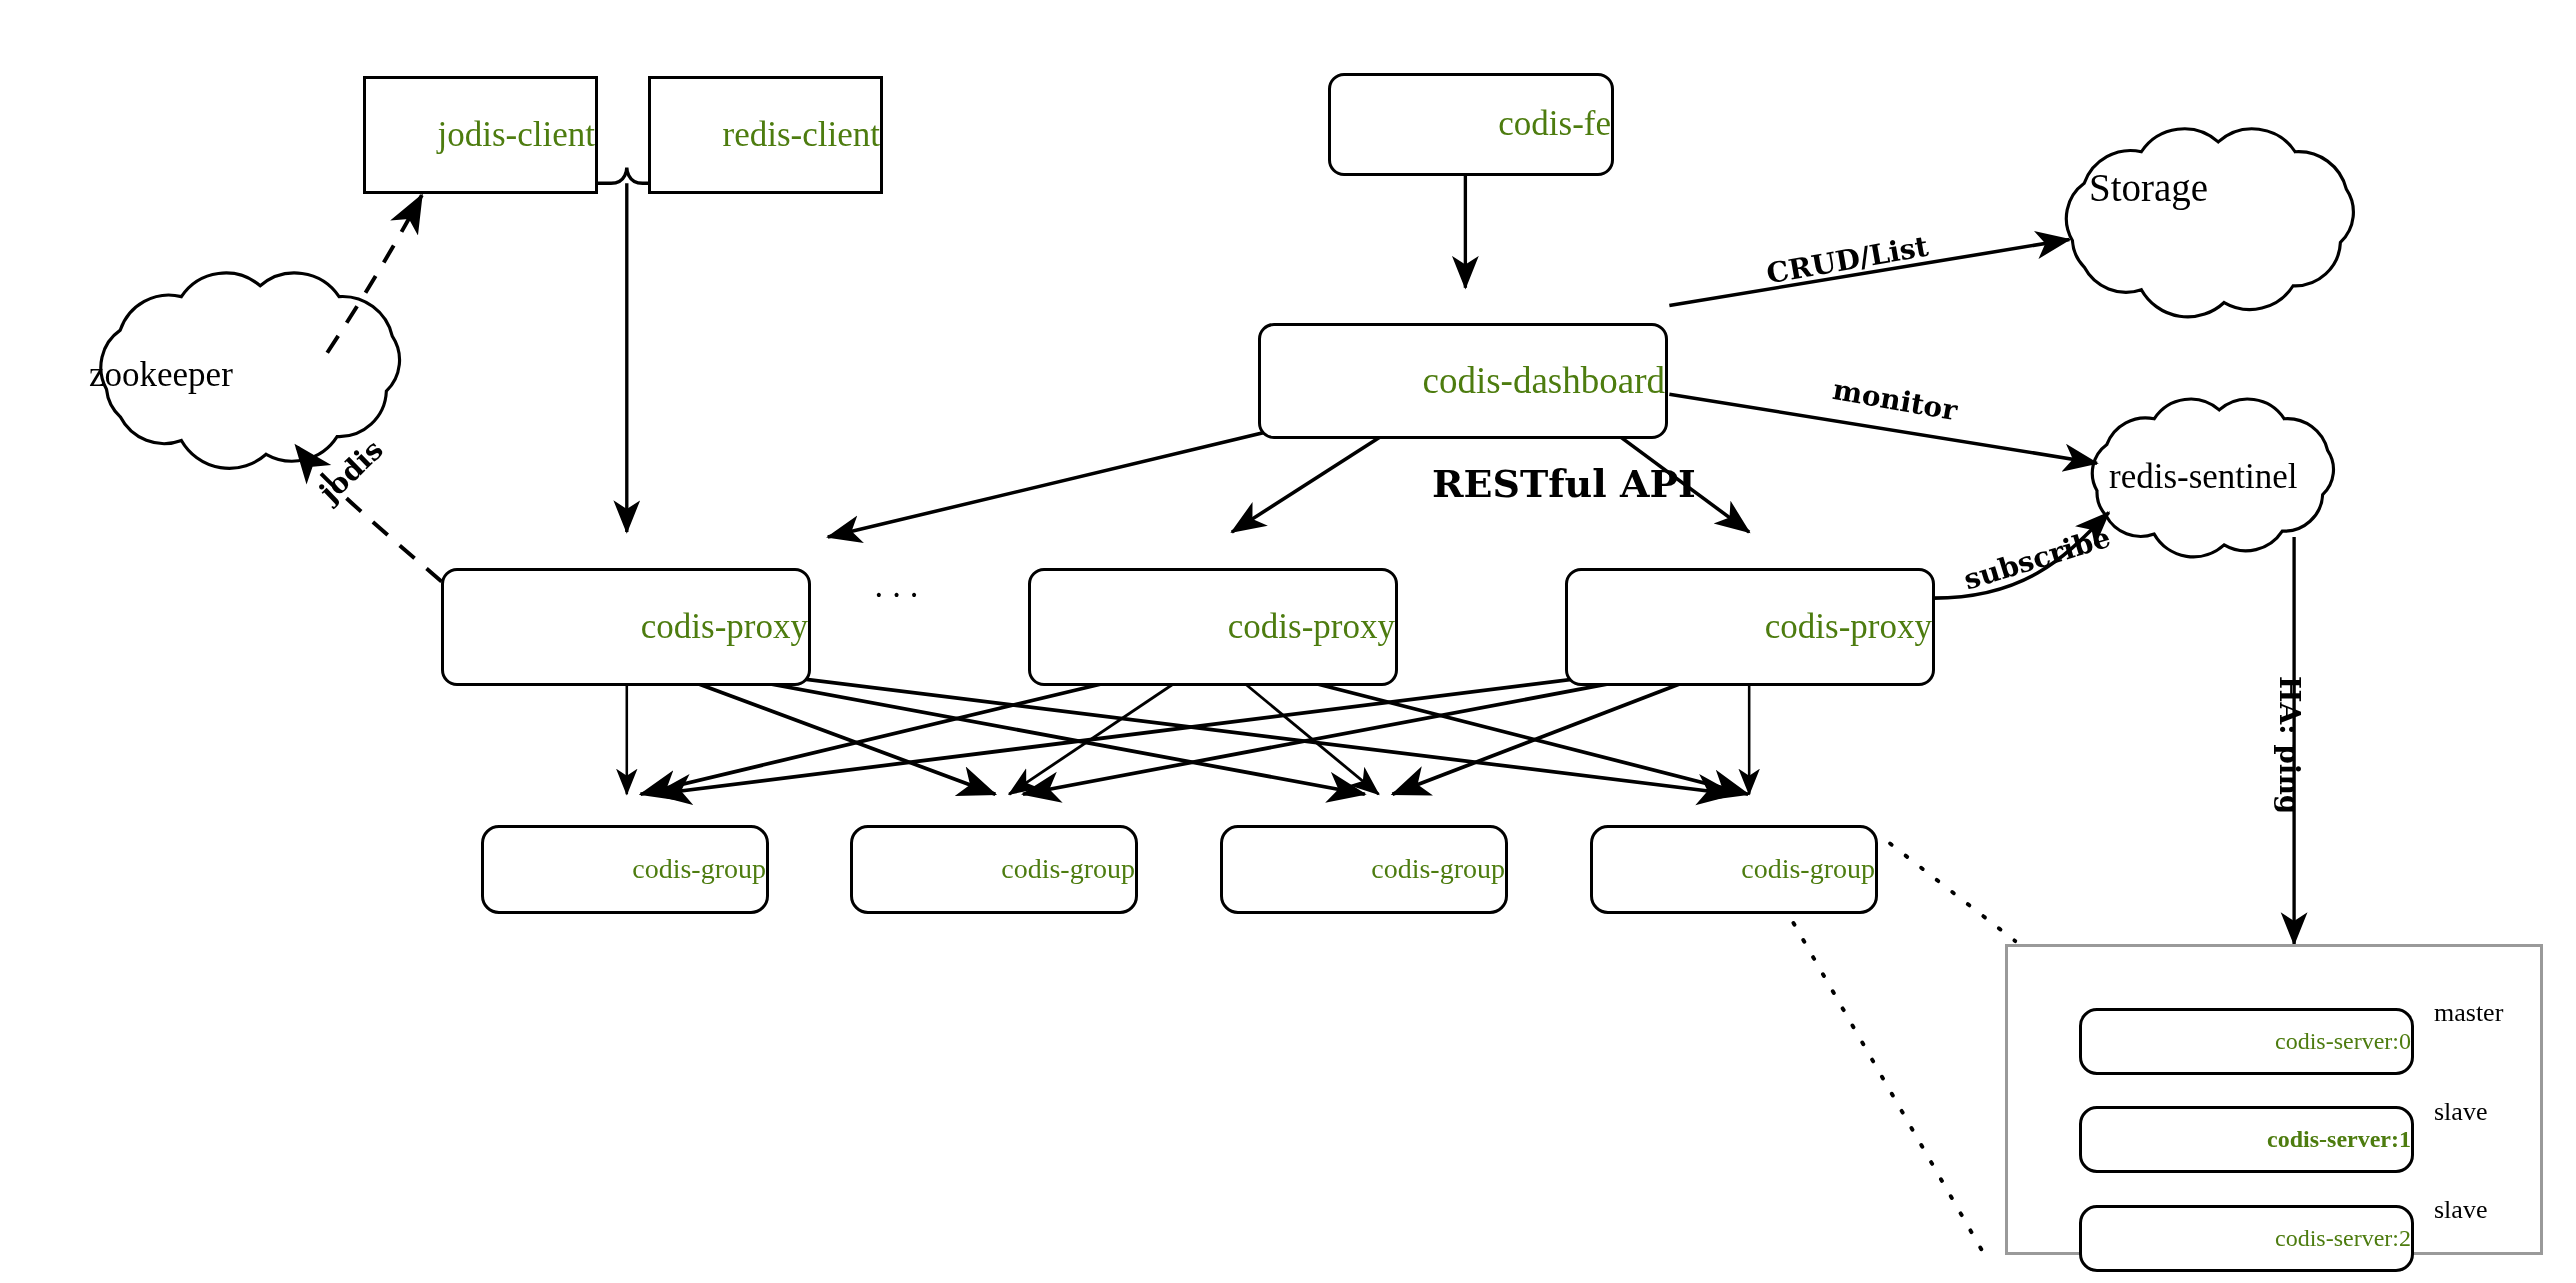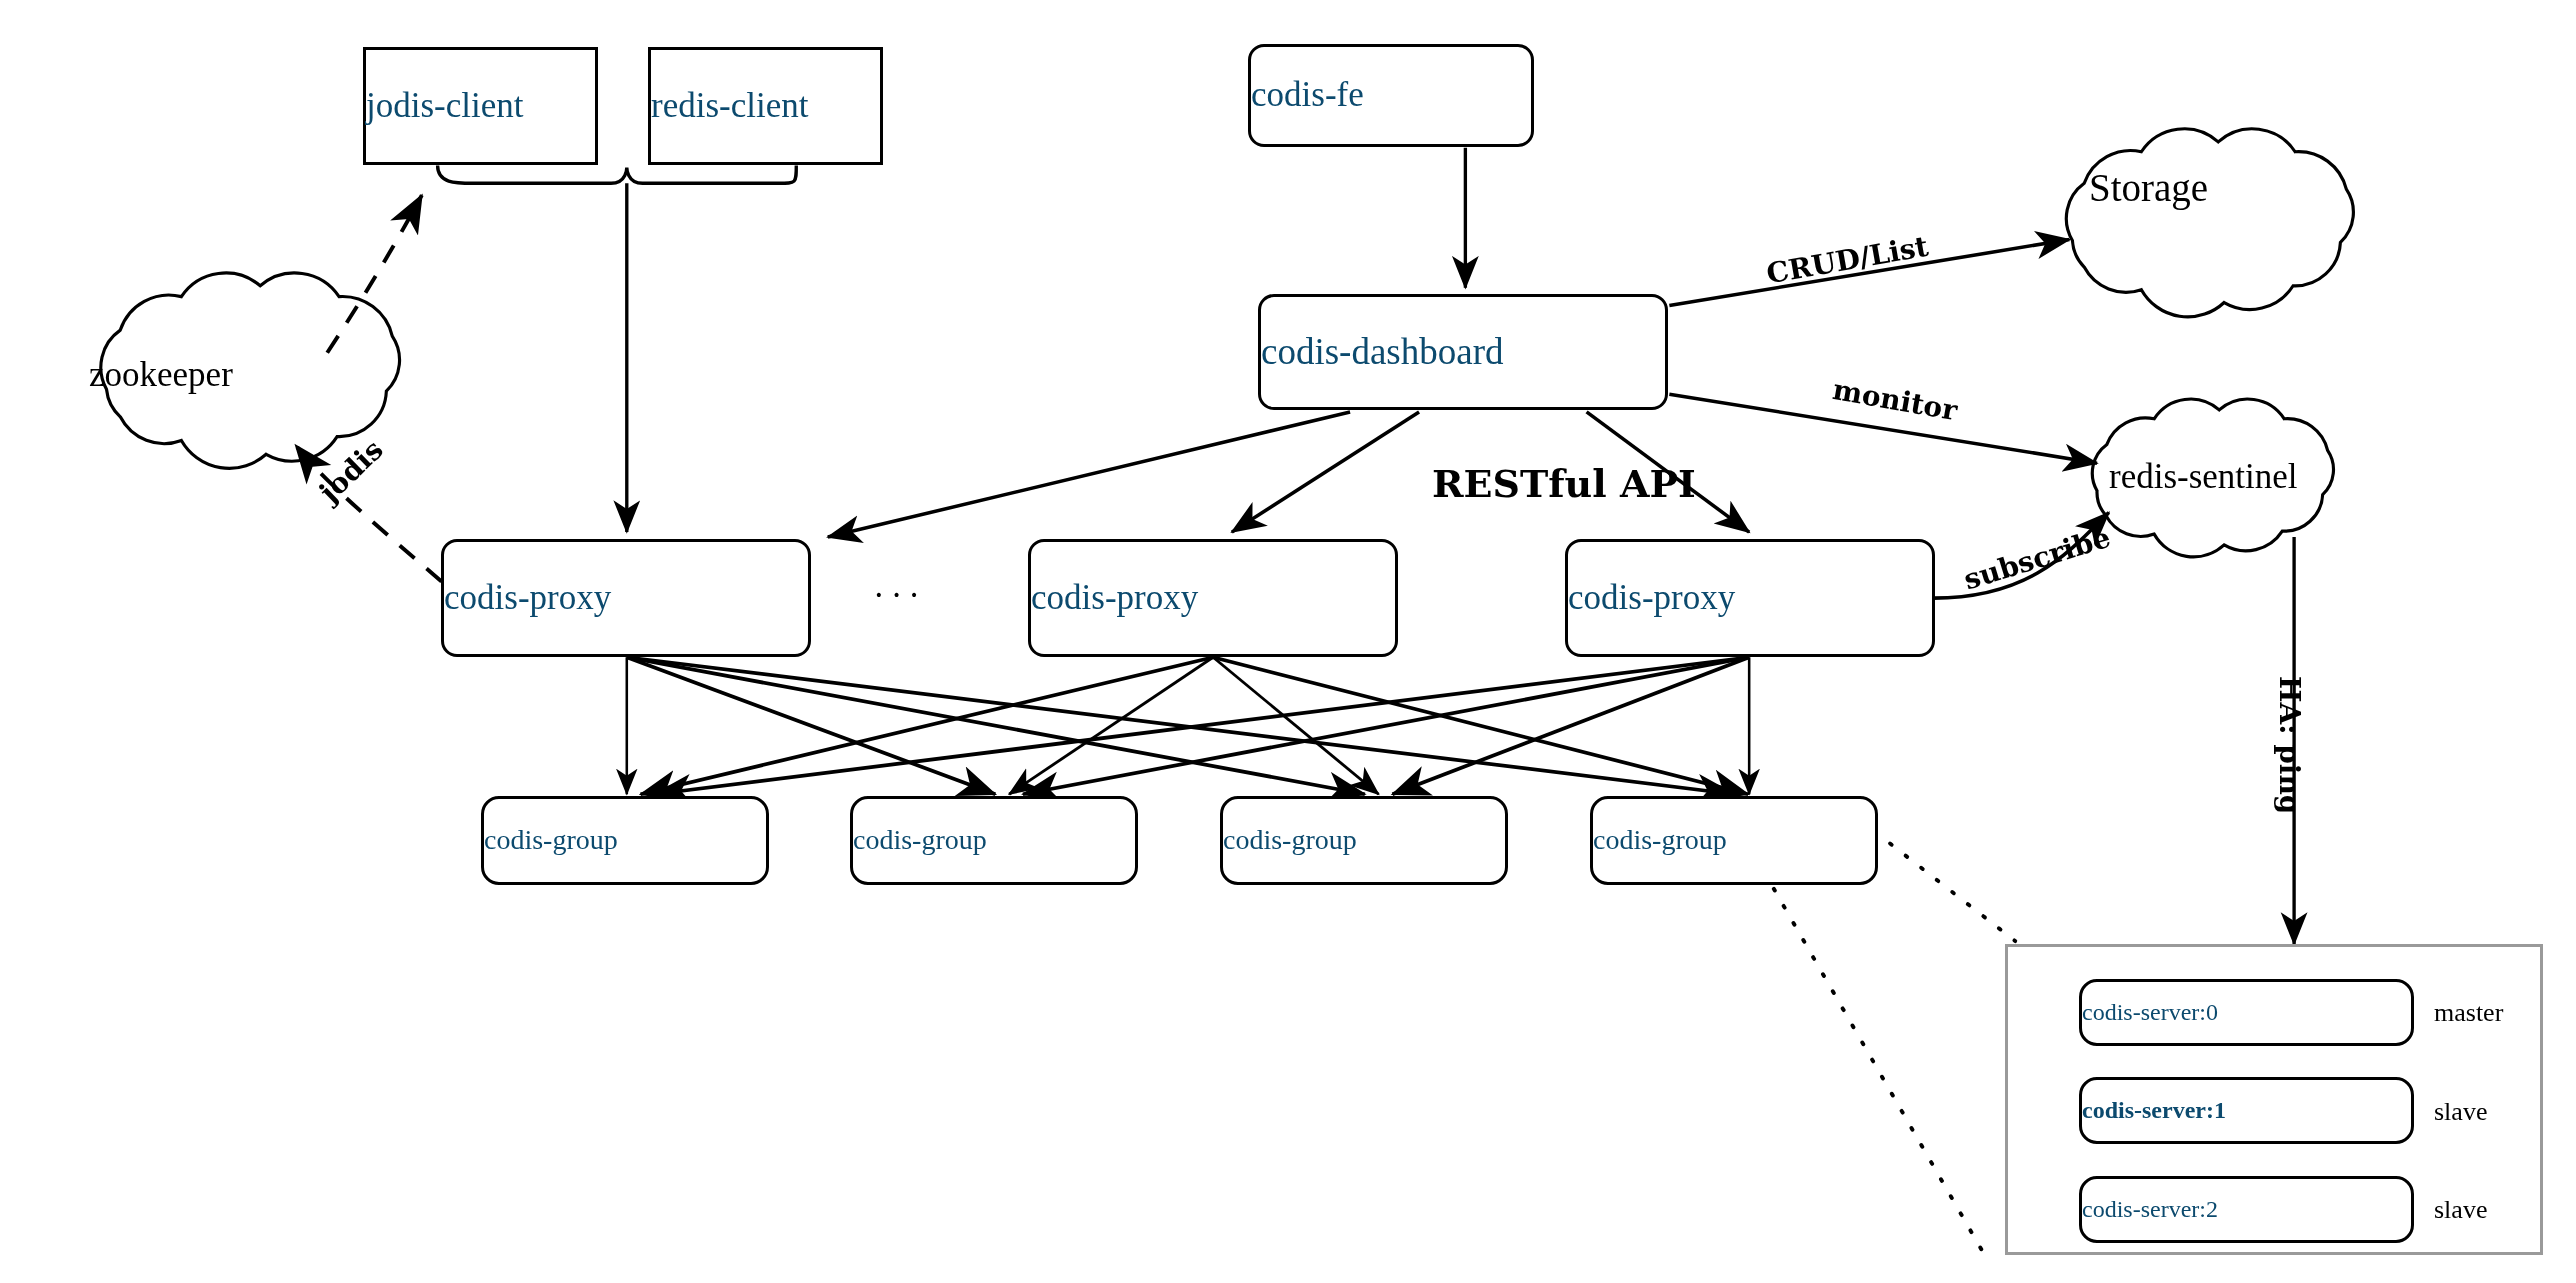--- a/index.html
+++ b/index.html
@@ -21,25 +21,26 @@
     left: 0; top: 0;
     width: 2576px;
     height: 1283px;
     pointer-events: none;
   }
   .node {
     position: absolute;
     box-sizing: border-box;
     display: flex;
     align-items: center;
-    justify-content: flex-start;
-    background: #ffffff;
-    color: #0c4a6e;
+    justify-content: flex-end;
+    background: #ffffff;
+    color: #4d7c0f;
     text-align: center;
     line-height: 1.1;
+    margin-top: 29px;
   }
   .box-sharp {
     border: 3px solid #000000;
     border-radius: 0;
   }
   .box-round {
     border: 3.4px solid #000000;
     border-radius: 16px;
   }
   .box-round-sm {
@@ -205,21 +206,21 @@
     <span>jodis-client</span>
   </div>
   <div class="node box-sharp fs-36" style="left:648px; top:47px; width:235px; height:118px;font-family:Liberation Serif, serif;">
     <span>redis-client</span>
   </div>
 
   <div class="cloud-label fs-36" style="left:89px; top:340px; width:296px; height:69px;">
     <span>zookeeper</span>
   </div>
 
-  <div class="node box-round fs-36" style="left:1248px; top:44px; width:286px; height:103px;">
+  <div class="node box-round fs-36" style="left:1328px; top:44px; width:286px; height:103px;">
     <span>codis-fe</span>
   </div>
 
   <div class="node box-round fs-38" style="left:1258px; top:294px; width:410px; height:116px; font-size:37px;">
     <span>codis-dashboard</span>
   </div>
 
   <div class="cloud-label fs-40" style="left:2089px; top:153px; width:315px; height:69px;">
     <span>Storage</span>
   </div>

